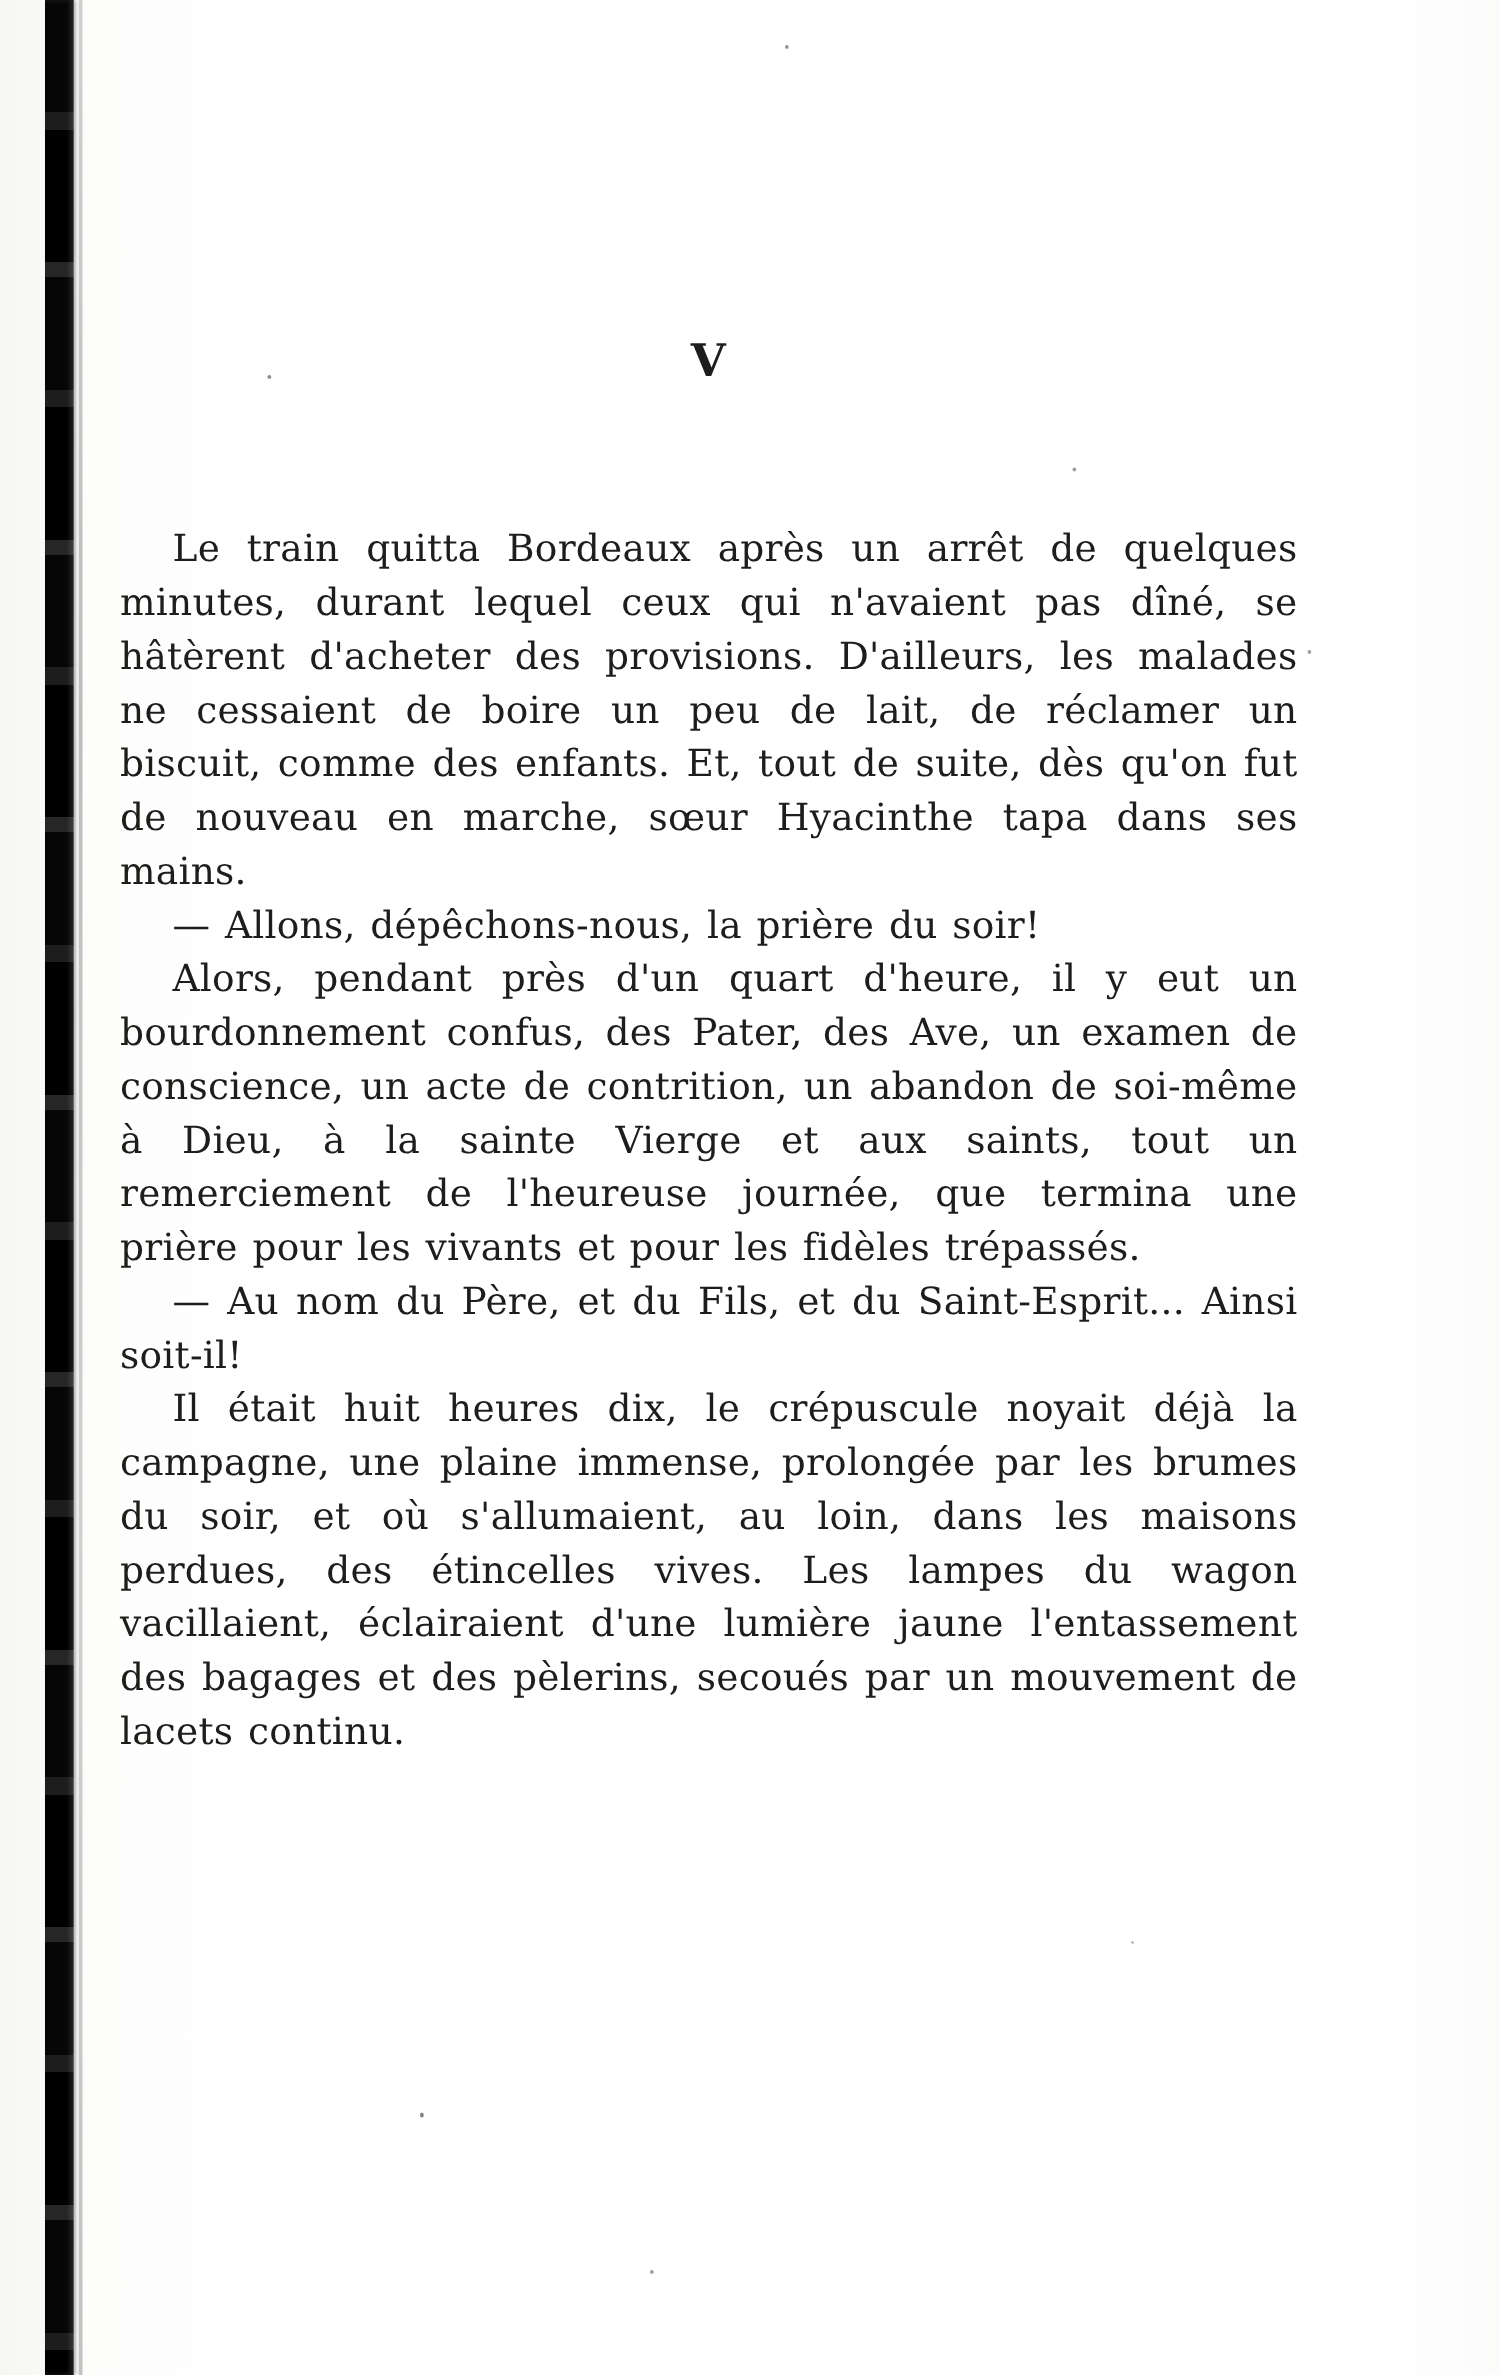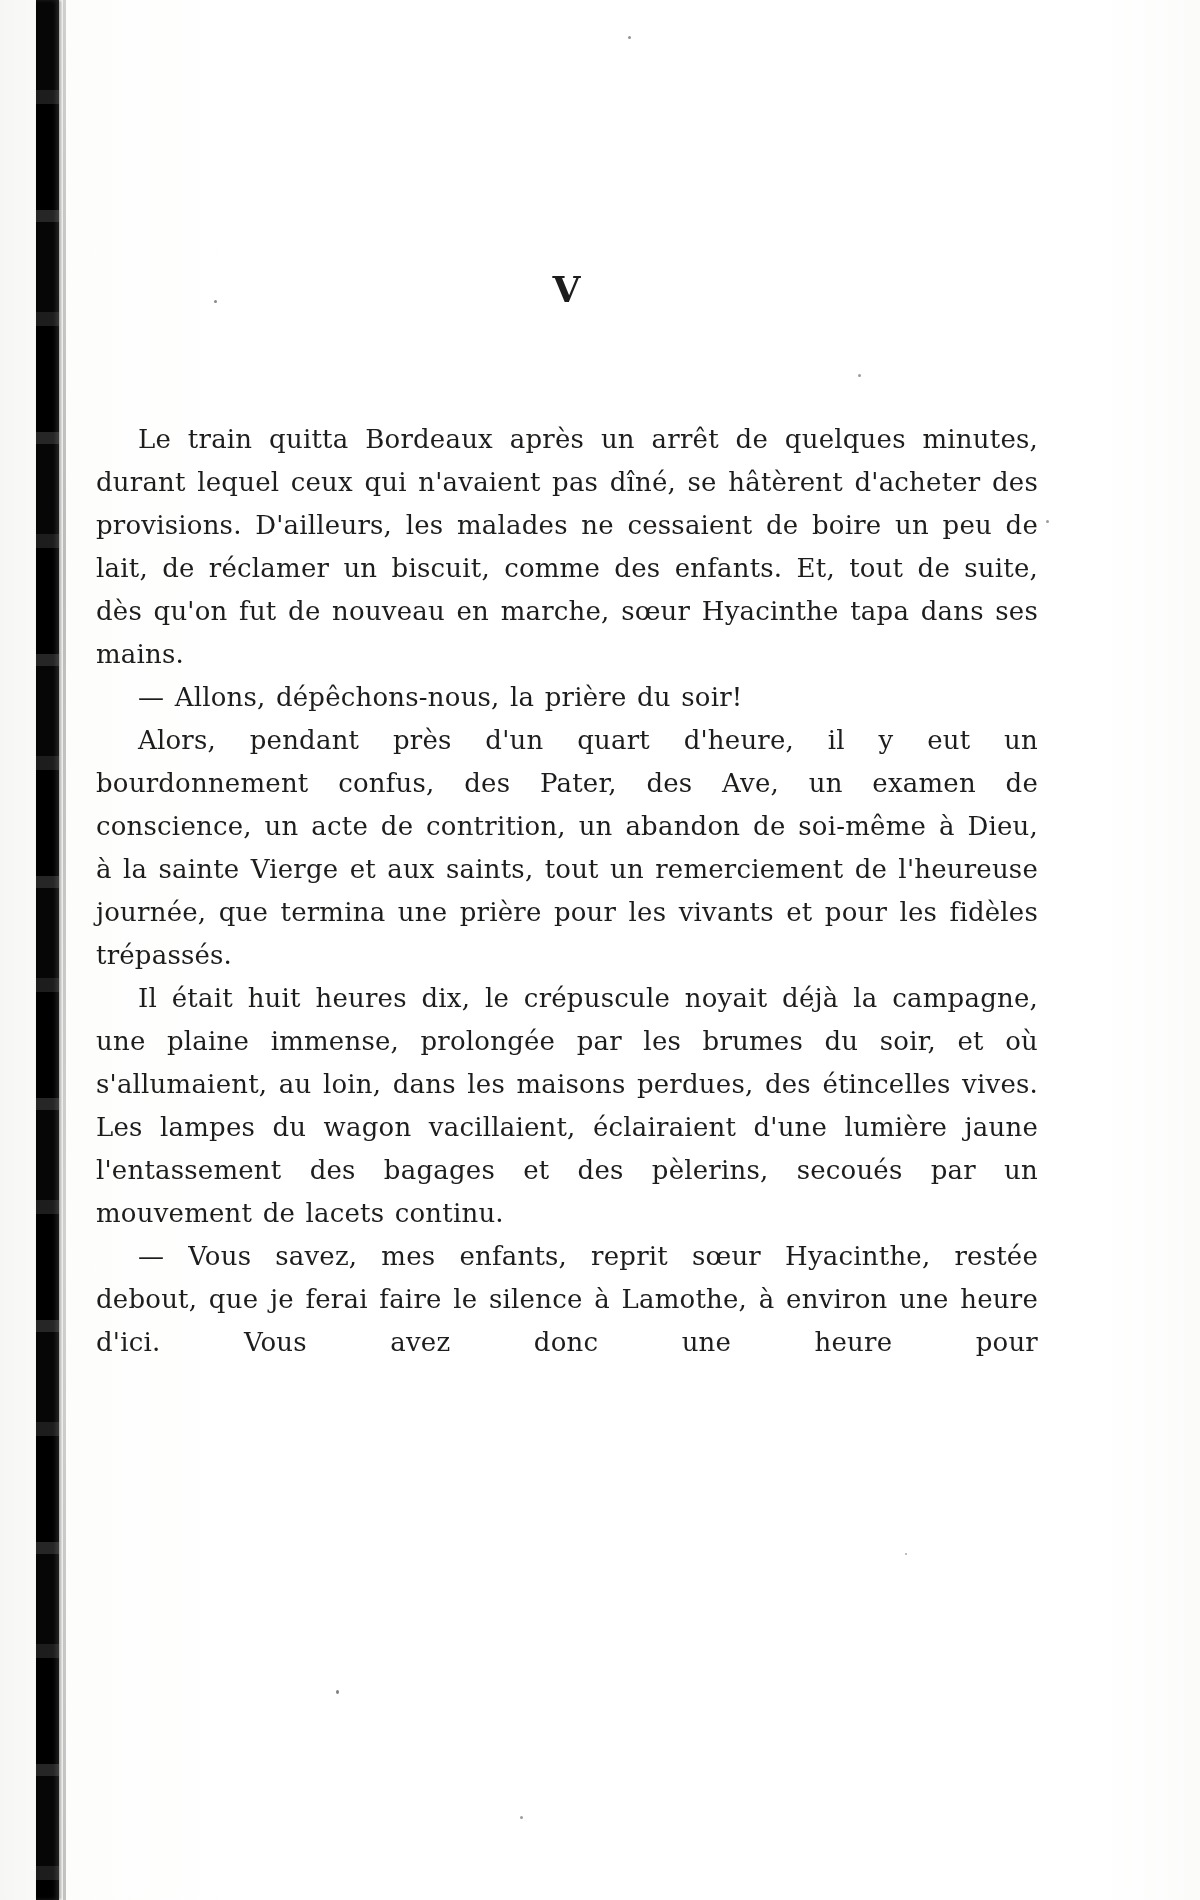--- a/index.html
+++ b/index.html
@@ -55,21 +55,21 @@
     font-weight: bold;
     color: #1d1d1d;
     letter-spacing: 1px;
   }
   .text-block {
     position: absolute;
     left: 96px;
     top: 418px;
     width: 942px;
     color: #1e1d1c;
-    font-size: 26px;
+    font-size: 30px;
     line-height: 43px;
     text-align: justify;
     letter-spacing: 0.2px;
     word-spacing: 2px;
   }
   .text-block p {
     margin: 0;
     text-indent: 42px;
   }
   .text-block p.continues {
@@ -89,22 +89,22 @@
 <div class="page">
 
   <div class="gutter-band"></div>
 
   <div class="chapter-heading">V</div>
 
   <div class="text-block">
       <p><span>Le train quitta Bordeaux après un arrêt de quelques minutes, durant lequel ceux qui n'avaient pas dîné, se hâtèrent d'acheter des provisions. D'ailleurs, les malades ne cessaient de boire un peu de lait, de réclamer un biscuit, comme des enfants. Et, tout de suite, dès qu'on fut de nouveau en marche, sœur Hyacinthe tapa dans ses mains.</span></p>
       <p><span>— Allons, dépêchons-nous, la prière du soir!</span></p>
       <p><span>Alors, pendant près d'un quart d'heure, il y eut un bourdonnement confus, des </span><span class="italic">Pater</span><span>, des </span><span class="italic">Ave</span><span>, un examen de conscience, un acte de contrition, un abandon de soi-même à Dieu, à la sainte Vierge et aux saints, tout un remerciement de l'heureuse journée, que termina une prière pour les vivants et pour les fidèles trépassés.</span></p>
+      <p><span>— Au nom du Père, et du Fils, et du Saint-Esprit... Ainsi soit-il!</span></p>
       <p><span>Il était huit heures dix, le crépuscule noyait déjà la campagne, une plaine immense, prolongée par les brumes du soir, et où s'allumaient, au loin, dans les maisons perdues, des étincelles vives. Les lampes du wagon vacillaient, éclairaient d'une lumière jaune l'entassement des bagages et des pèlerins, secoués par un mouvement de lacets continu.</span></p>
-      <p class="continues"><span>— Vous savez, mes enfants, reprit sœur Hyacinthe, restée debout, que je ferai faire le silence à Lamothe, à environ une heure d'ici. Vous avez donc une heure pour</span></p>
     </div>
 
   <div class="speck" style="left:628px; top:36px;  width:3px; height:3px; opacity:.55;"></div>
   <div class="speck" style="left:214px; top:300px; width:3px; height:3px; opacity:.6;"></div>
   <div class="speck" style="left:858px; top:374px; width:3px; height:3px; opacity:.5;"></div>
   <div class="speck" style="left:1046px;top:520px; width:3px; height:3px; opacity:.5;"></div>
   <div class="speck" style="left:336px; top:1690px;width:3px; height:4px; opacity:.65;"></div>
   <div class="speck" style="left:520px; top:1816px;width:3px; height:3px; opacity:.5;"></div>
   <div class="speck" style="left:905px; top:1553px;width:2px; height:2px; opacity:.45;"></div>
 </div>

